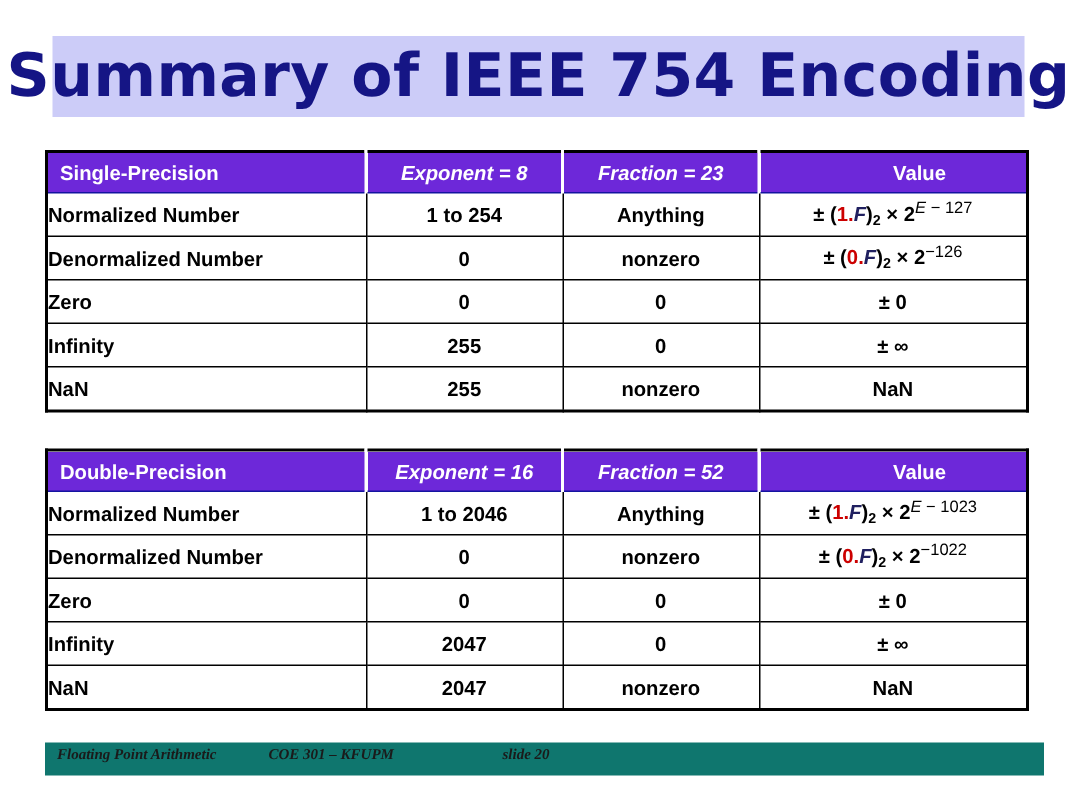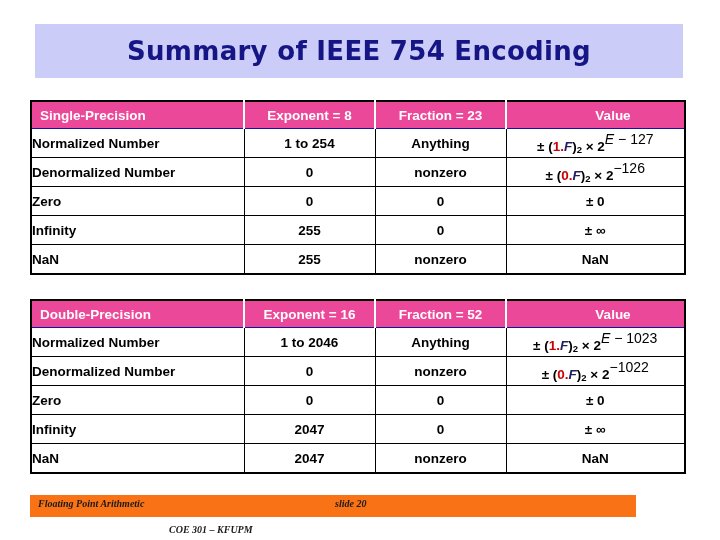--- a/index.html
+++ b/index.html
@@ -26,21 +26,21 @@
     top: 24px;
     width: 648px;
     height: 54px;
     background: #ccccf8;
     display: flex;
     align-items: center;
     justify-content: center;
   }
   #title-text {
     font-family: "DejaVu Sans", sans-serif;
-    font-size: 26px;
+    font-size: 40px;
     font-weight: bold;
     color: #151585;
     letter-spacing: 0.3px;
     white-space: nowrap;
   }
 
   
   .enc-table {
     position: absolute;
     left: 30px;
@@ -64,35 +64,36 @@
     padding: 0 6px;
     font-size: 13.5px;
     color: #000000;
     text-align: center;
     vertical-align: middle;
     white-space: nowrap;
     overflow: hidden;
   }
 
   .enc-table thead th {
-    background: #ec4899;
+    background: #6d28d9;
     color: #ffffff;
     font-weight: bold;
     border-color: #1414a0;
     height: 26px;
   }
   .enc-table thead th.col-kind {
     text-align: left;
     padding-left: 8px;
     border-right: 2px solid #ffffff;
   }
   .enc-table thead th.col-exp,
   .enc-table thead th.col-frac {
     border-right: 2px solid #ffffff;
     border-left: none;
+    font-style: italic;
   }
   .enc-table thead th.col-val { border-left: none; padding-left: 41px; }
 
   .enc-table tbody td.col-kind {
     text-align: left;
     padding-left: 0;
     font-weight: bold;
   }
   .enc-table tbody td.col-exp,
   .enc-table tbody td.col-frac {
@@ -101,45 +102,45 @@
   .enc-table tbody td.col-val {
     font-weight: bold;
     color: #101040;
   }
 
   
   .val-plain   { color: #000000; font-weight: bold; }
   .val-red     { color: #cc0000; font-weight: bold; }
   .val-ital    { color: #202060; font-weight: bold; font-style: italic; }
   .val-sub     { font-size: 9.5px; vertical-align: -0.28em; font-weight: bold; color: #000000; }
-  .val-sup     { font-size: 14px; vertical-align: 0.48em; font-weight: normal; color: #000000; }
+  .val-sup     { font-size: 11px; vertical-align: 0.48em; font-weight: normal; color: #000000; }
   .val-sup .val-ital-sup { font-style: italic; }
   .val-big     { color: #000000; font-weight: bold; }
 
   
   #footer-band {
     position: absolute;
     left: 30px;
     top: 495px;
-    width: 606px;
+    width: 666px;
     height: 22px;
-    background: #f97316;
+    background: #0f766e;
   }
   .footer-item {
     position: absolute;
     top: 3px;
     font-family: "Liberation Serif", serif;
     font-style: italic;
     font-weight: bold;
     font-size: 10px;
     color: #1a1a1a;
     white-space: nowrap;
   }
   #footer-left   { left: 8px; }
-  #footer-center { left: 139px; margin-top: 26px; }
+  #footer-center { left: 149px; }
   #footer-right  { left: 305px; }
 </style>
 </head>
 <body>
 
 <div id="slide">
 
   <div id="title-band">
     <span id="title-text">Summary of IEEE 754 Encoding</span>
   </div>

